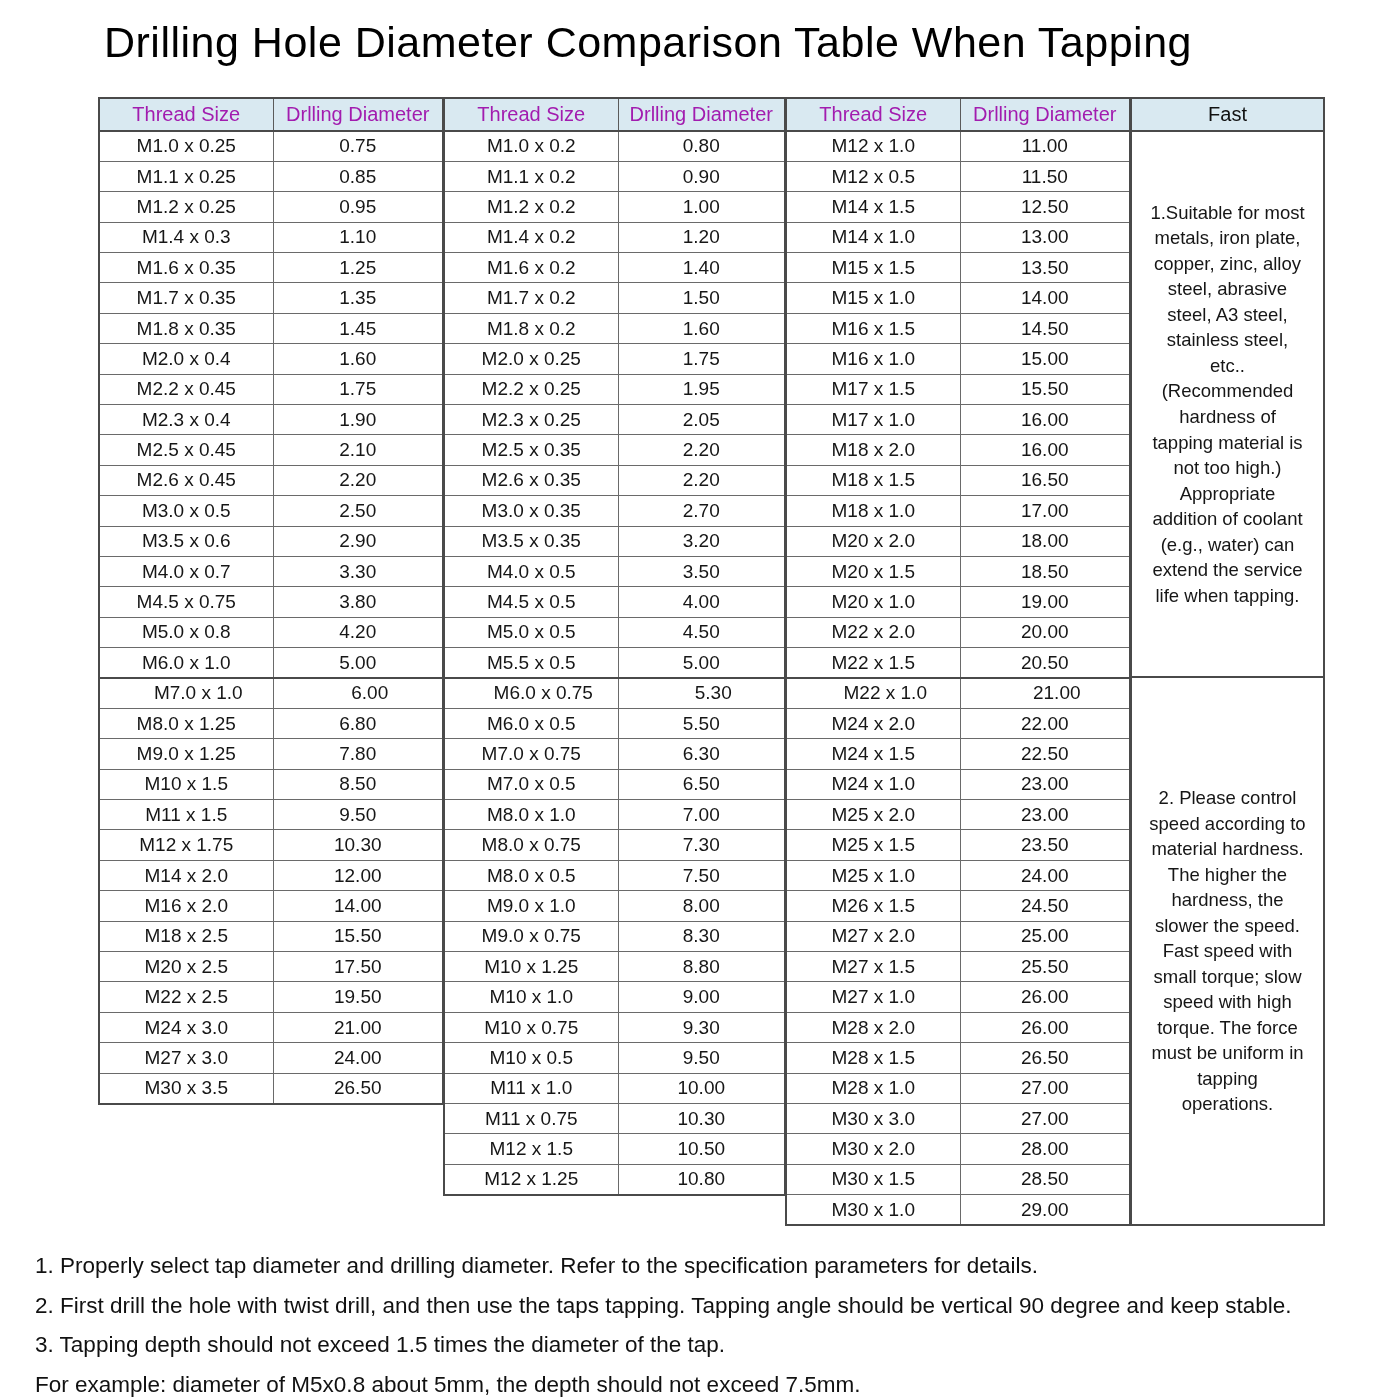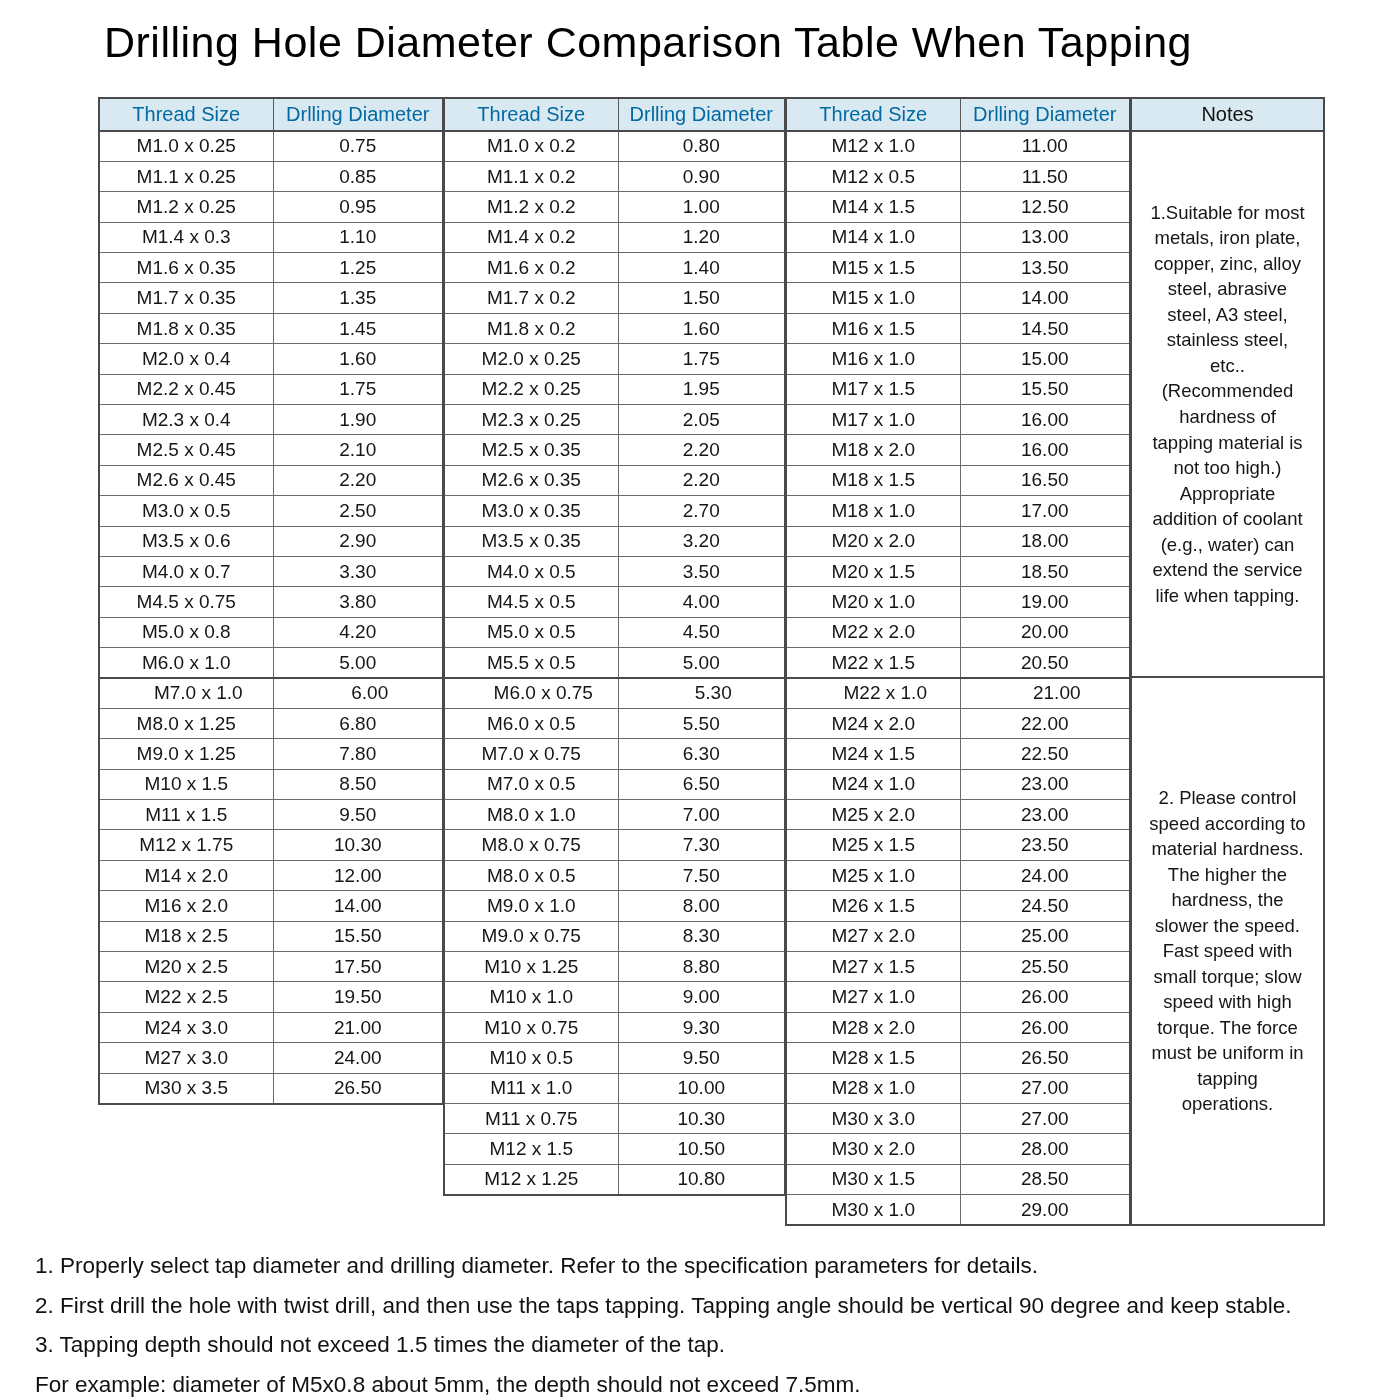--- a/index.html
+++ b/index.html
@@ -36,21 +36,21 @@
   col.c-diam   { width: 170px; }
   col.c-diam2  { width: 167px; }
   th {
     height: 33px;
     background: var(--hdr, #d9e9f1);
     border: 1px solid #5a5a5a;
     border-bottom: 2px solid #4a4a4a;
     font-size: 20px;
     font-weight: 400;
     text-align: center;
-    color: #0369a1;
+    color: #a21caf;
   }
   td {
     height: 30.4px;
     border: 1px solid #6a6a6a;
     font-size: 19px;
     text-align: center;
     white-space: nowrap;
     color: #161616;
   }
   tr.block2 td { border-top: 2px solid #4a4a4a; padding-left: 24px; }
@@ -544,21 +544,21 @@
           <td>28.50</td>
         </tr>
         <tr>
           <td>M30 x 1.0</td>
           <td>29.00</td>
         </tr>
       </tbody>
   </table>
 
   <div class="notes-col">
-    <div class="notes-header">Notes</div>
+    <div class="notes-header">Fast</div>
     <div class="note note-1">1.Suitable for most metals, iron plate, copper, zinc, alloy steel, abrasive steel, A3 steel, stainless steel, etc..(Recommended hardness of tapping material is not too high.) Appropriate addition of coolant (e.g., water) can extend the service life when tapping.</div>
     <div class="note note-2">2. Please control speed according to material hardness. The higher the hardness, the slower the speed. Fast speed with small torque; slow speed with high torque. The force must be uniform in tapping operations.</div>
   </div>
 
 </div>
 
 <div class="footer">
   <p>1. Properly select tap diameter and drilling diameter. Refer to the specification parameters for details.</p>
   <p>2. First drill the hole with twist drill, and then use the taps tapping. Tapping angle should be vertical 90 degree and keep stable.</p>
   <p>3. Tapping depth should not exceed 1.5 times the diameter of the tap.</p>

